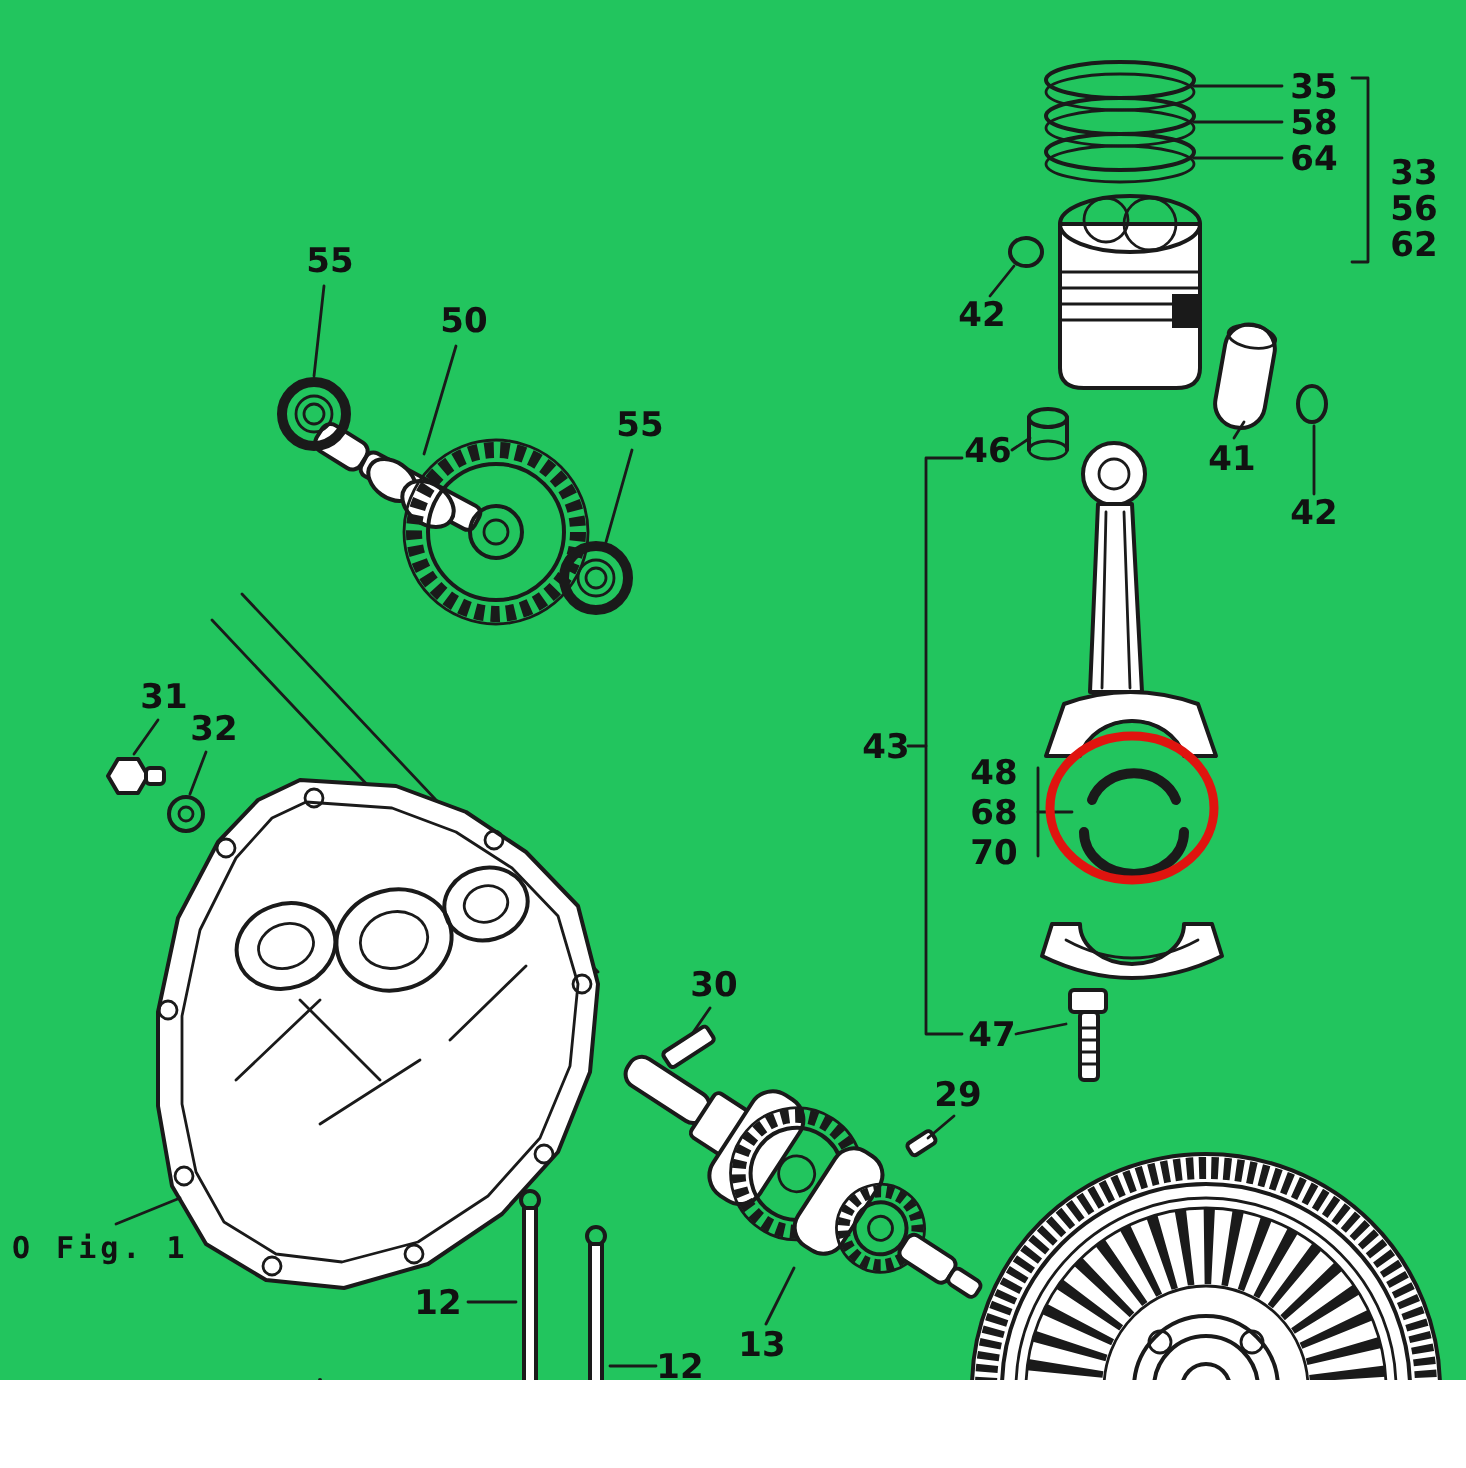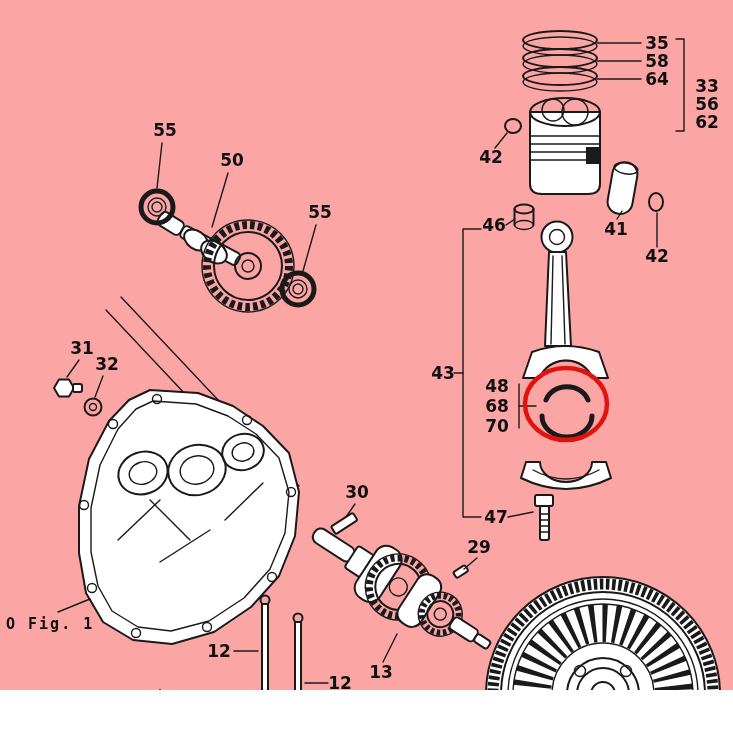--- a/index.html
+++ b/index.html
@@ -1,16 +1,16 @@
 <!DOCTYPE html>
 <html><head>
 <meta charset="utf-8">
 <style>
   html,body{margin:0;padding:0;background:#ffffff;}
-  .stage{position:relative;width:733px;height:690px;background:#fca5a5;overflow:hidden;
+  .stage{position:relative;width:733px;height:690px;background:#22c55e;overflow:hidden;
          font-family:"DejaVu Sans","Liberation Sans",sans-serif;}
   svg{display:block;}
   .ln{fill:none;stroke:#1a1a1a;stroke-width:2;stroke-linecap:round;stroke-linejoin:round;}
   .thin{stroke-width:1.4;}
   .w5{stroke-width:5;}
   .wfill{fill:#ffffff;stroke:#1a1a1a;stroke-width:2;stroke-linejoin:round;}
   .solid{fill:#1a1a1a;stroke:none;}
   .teeth{fill:none;stroke:#1a1a1a;}
   .lbl{font-family:"DejaVu Sans","Liberation Sans",sans-serif;font-size:17px;font-weight:bold;
        fill:#111;text-anchor:middle;}

